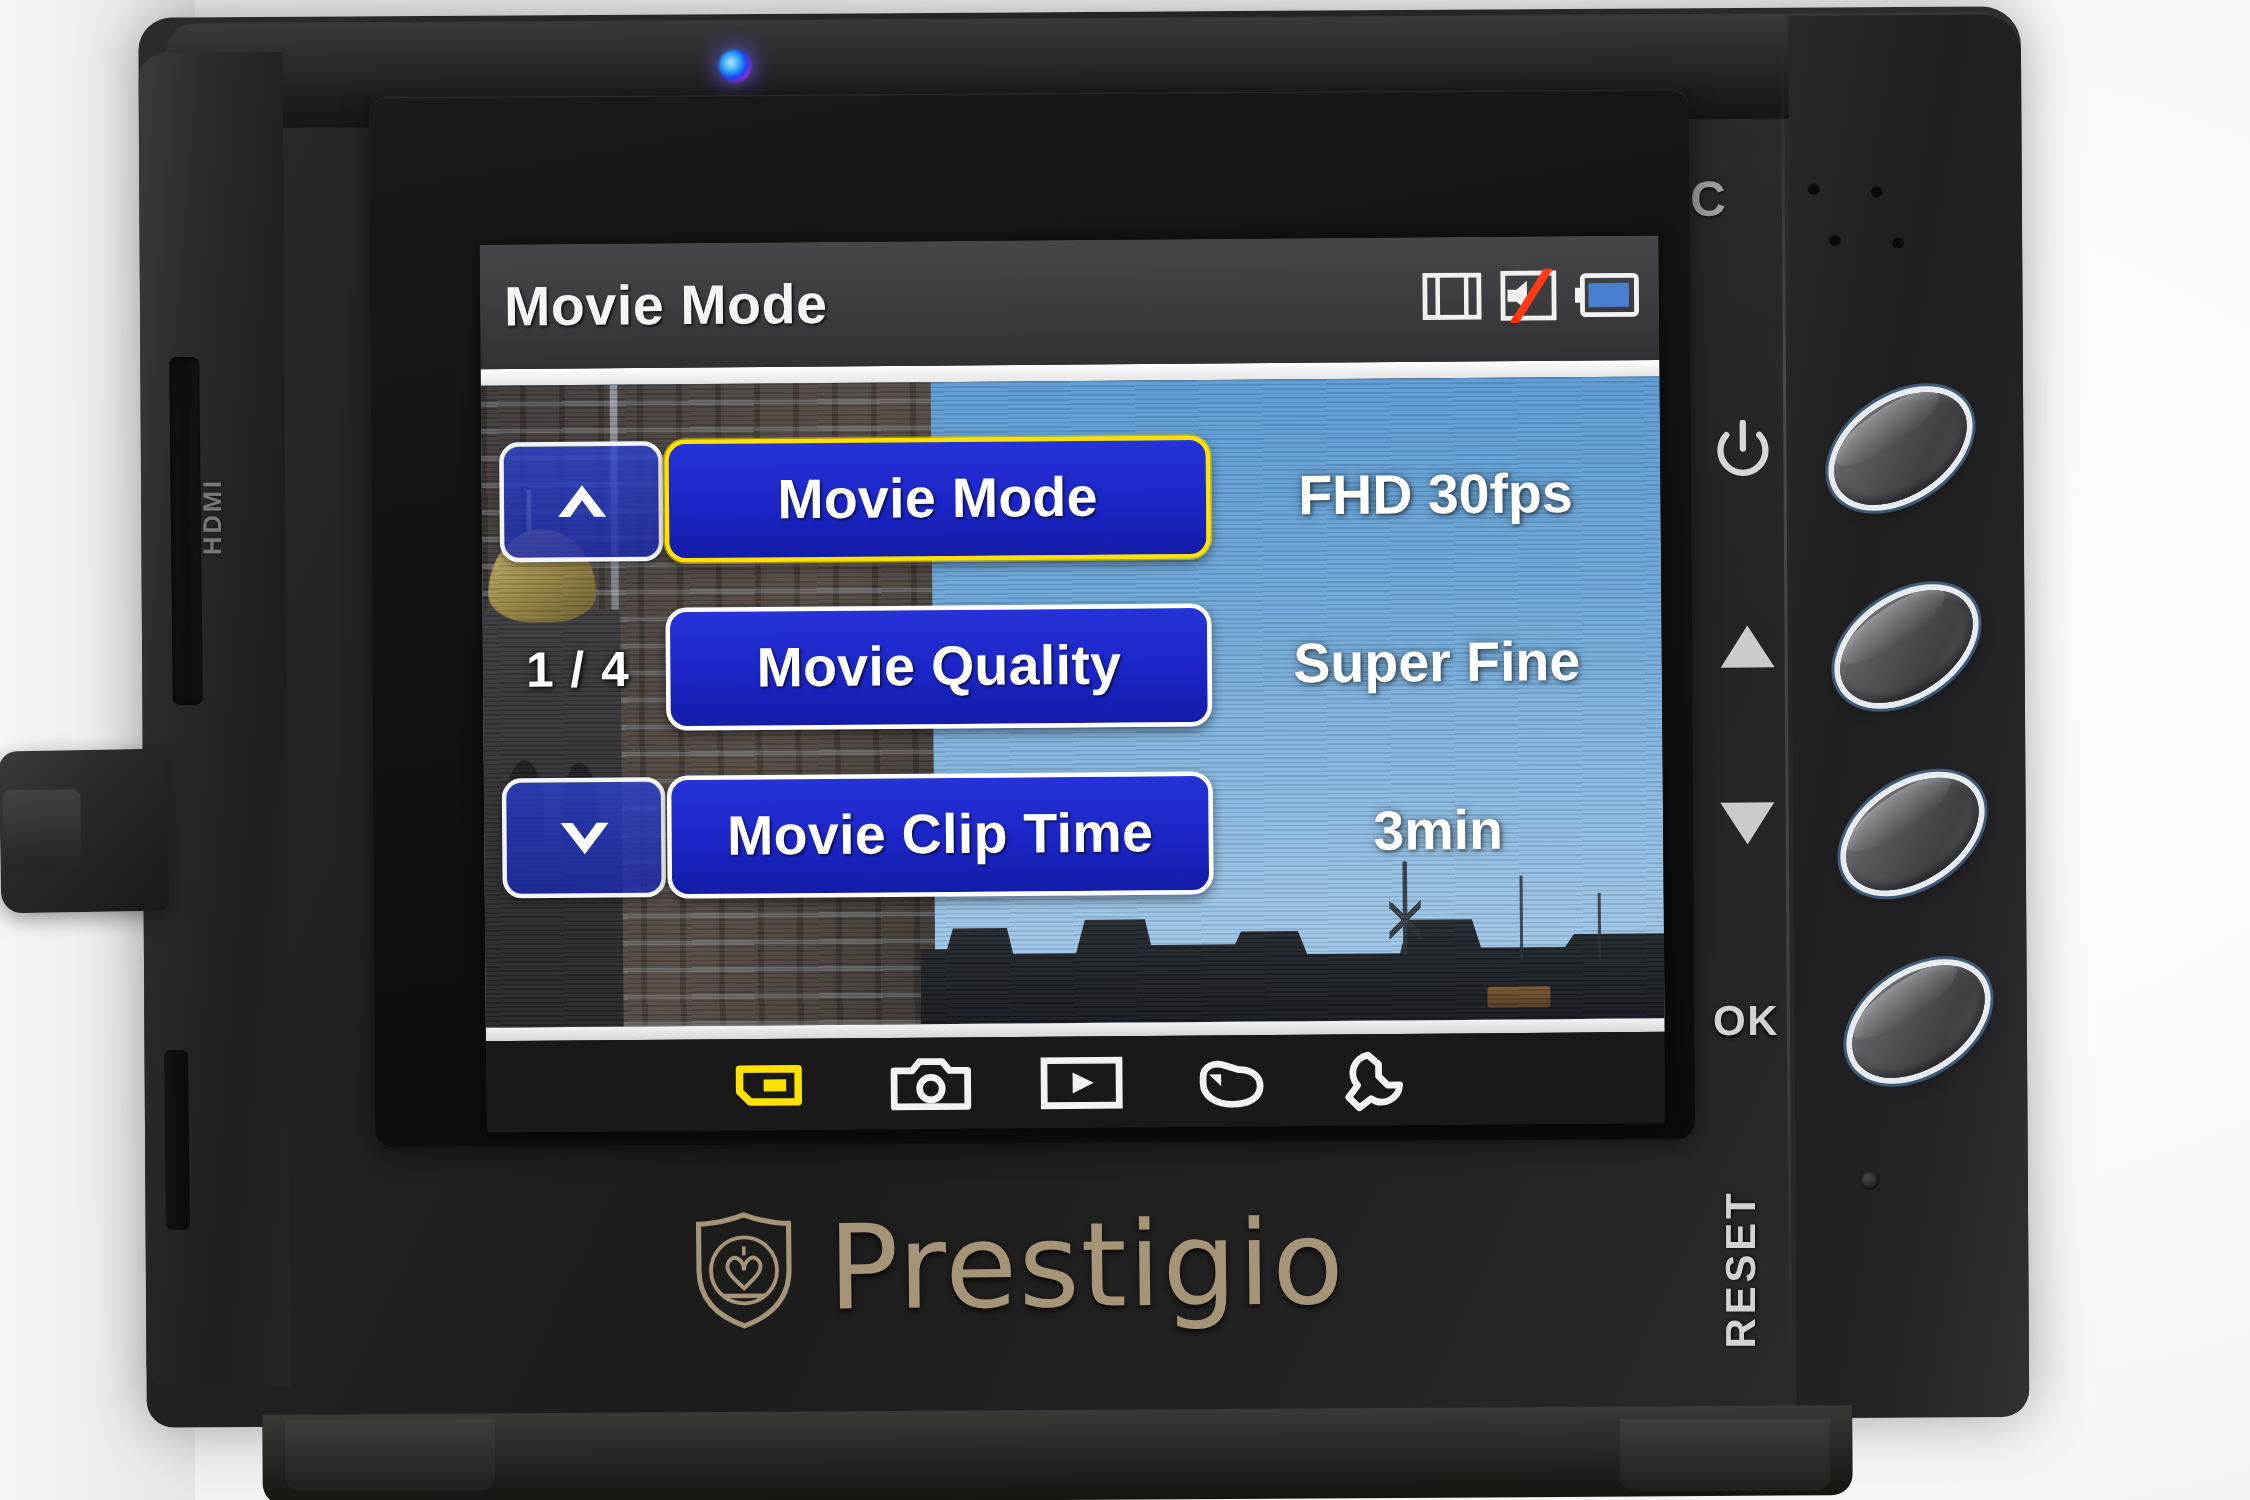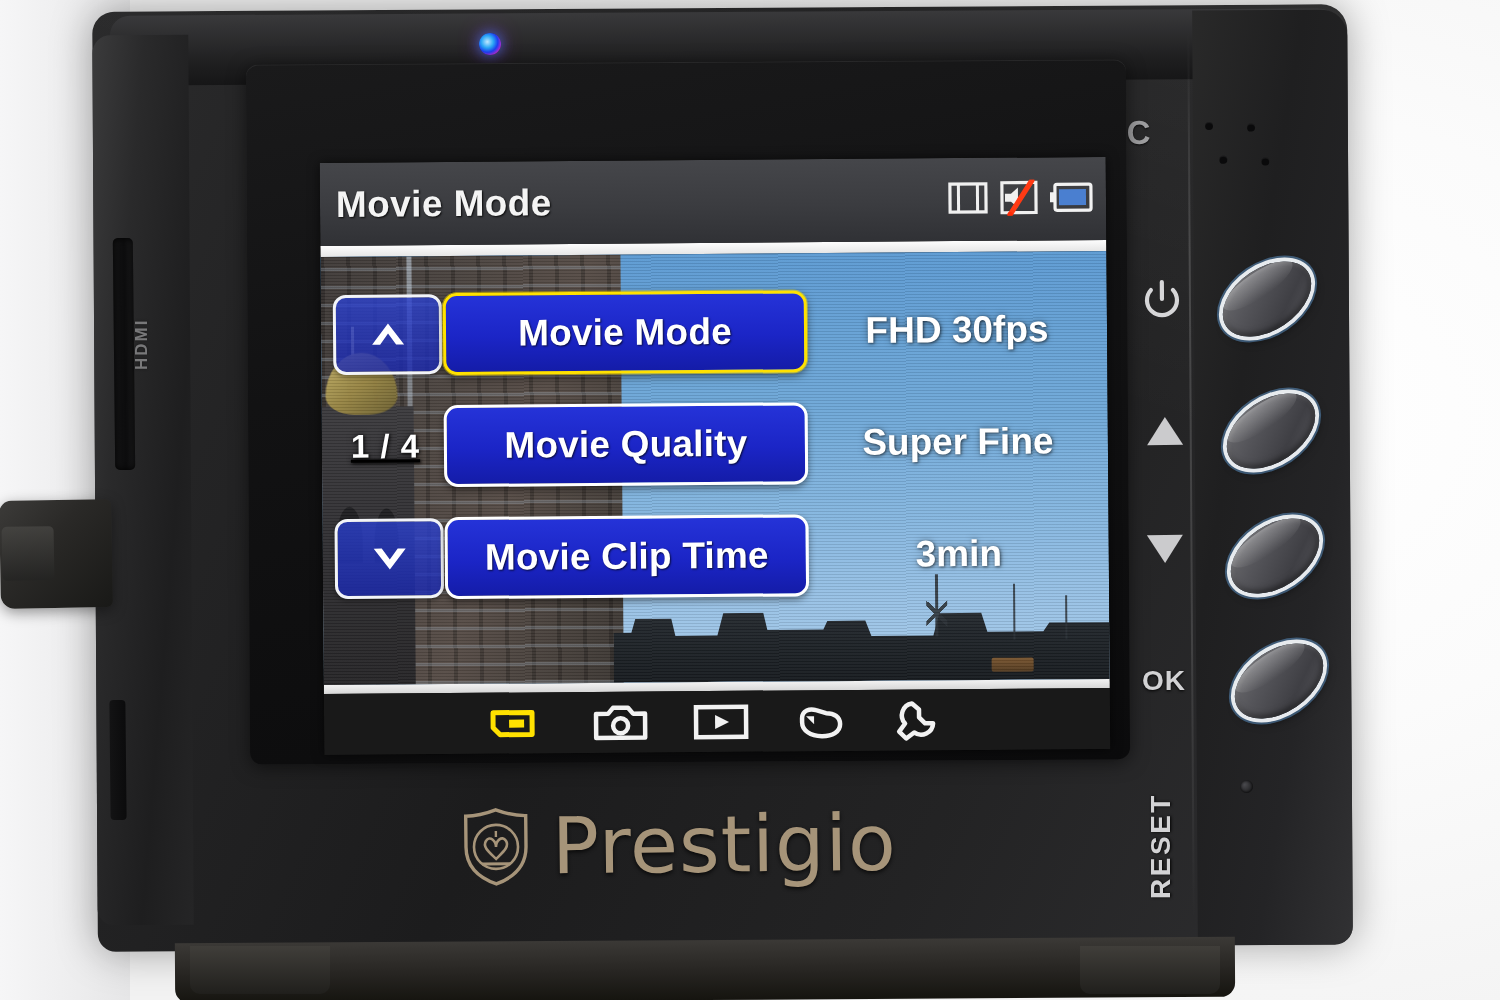--- a/index.html
+++ b/index.html
@@ -209,21 +209,21 @@
 
   
   .menu{
     position:absolute;inset:0;z-index:5;
     display:flex;flex-direction:column;justify-content:flex-start;
     padding-top:22px;
   }
   .row{
     position:relative;display:flex;align-items:center;height:112px;padding-left:12px;
   }
-  .navslot{width:110px;display:flex;align-items:flex-start;justify-content:flex-start;text-decoration:underline;}
+  .navslot{width:110px;display:flex;align-items:flex-start;justify-content:flex-start;}
   .navbtn{
     width:103px;height:74px;border-radius:13px;
     background:linear-gradient(180deg,rgba(44,66,210,.78),rgba(26,40,175,.80));
     border:3px solid #f2f4f8;
     display:flex;align-items:center;justify-content:center;
     box-shadow:0 2px 5px rgba(0,0,0,.35);
   }
   .navbtn svg{display:block;}
   .pagenum{
     width:103px;text-align:center;color:#ffffff;font-size:33px;font-weight:700;

